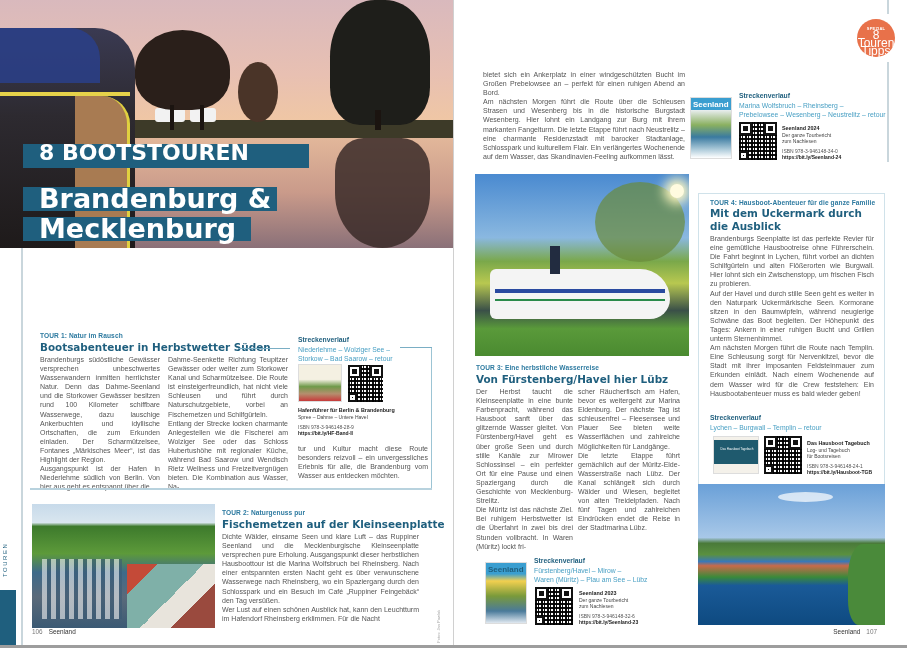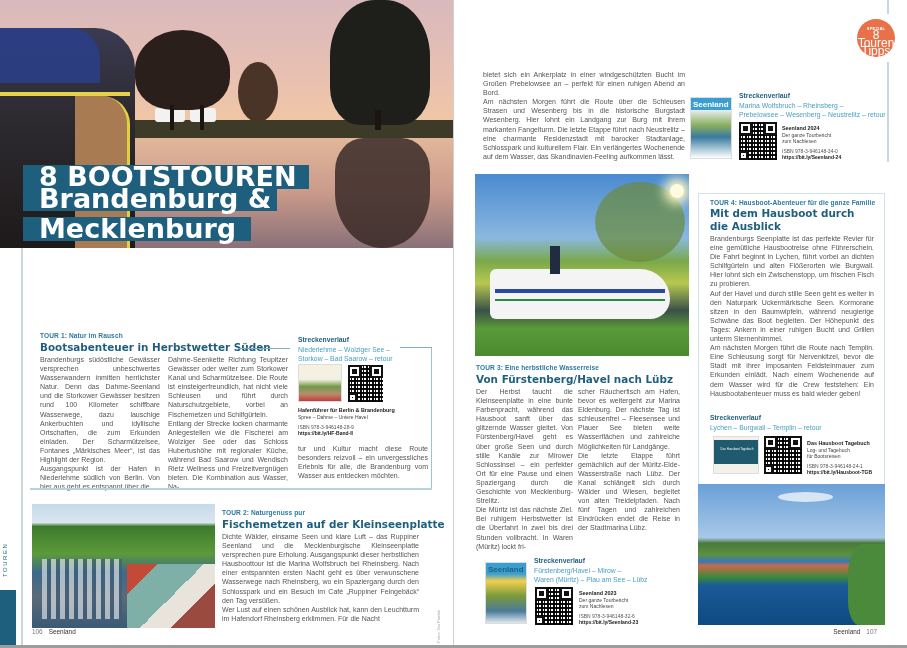--- a/index.html
+++ b/index.html
@@ -98,21 +98,21 @@
       <div class="trunk" style="left:200px;top:105px;height:25px;"></div>
       <div class="tree2"></div>
       <div class="tree3"></div>
       <div class="trunk" style="left:375px;top:110px;height:20px;width:6px;"></div>
       <div class="boat"></div>
       <div class="boat-canopy"></div>
       <div class="boat-light"></div>
       <div class="boat-door"></div>
     </div>
 
-    <div class="title-line" style="top:165px;height:24px;font-size:27px;width:286px;">
+    <div class="title-line" style="top:144px;height:24px;font-size:22px;width:286px;">
       <span>8 BOOTSTOUREN</span>
     </div>
     <div class="title-line" style="top:217px;height:24px;font-size:27px;width:228px;">
       <span>Mecklenburg</span>
     </div>
     <div class="title-line" style="top:187px;height:24px;font-size:27px;width:254px;">
       <span>Brandenburg &amp;</span>
     </div>
 
     <div class="left-rule"></div>
@@ -202,21 +202,21 @@
     <div class="photo" style="left:20px;top:174px;width:214px;height:182px;background:linear-gradient(180deg,#4a8ad0 0%,#8ab8e0 35%,#7aa84a 48%,#b8c850 60%,#3a5048 75%,#5a9a3a 85%,#4a8a30 100%);">
       <div style="position:absolute;left:15px;top:95px;width:180px;height:50px;background:#f4f4f4;border-radius:6px 30px 20px 6px;"></div>
       <div style="position:absolute;left:20px;top:115px;width:170px;height:4px;background:#2a4aa0;"></div>
       <div style="position:absolute;left:20px;top:125px;width:170px;height:2px;background:#2a8a4a;"></div>
       <div style="position:absolute;left:75px;top:72px;width:10px;height:28px;background:#222c40;"></div>
       <div style="position:absolute;left:120px;top:8px;width:90px;height:80px;background:#6a8a3a;border-radius:50%;opacity:.7;"></div>
       <div style="position:absolute;left:195px;top:10px;width:14px;height:14px;background:#fffbe0;border-radius:50%;box-shadow:0 0 12px 6px #fff8c0;"></div>
     </div>
 
     <div class="tour-label" style="position:absolute;left:21px;top:364px;">TOUR 3: Eine herbstliche Wasserreise</div>
-    <div class="tour-title" style="position:absolute;left:21px;top:373px;font-size:10.4px;">Von Fürstenberg/Havel nach Lübz</div>
+    <div class="tour-title" style="position:absolute;left:21px;top:373px;font-size:10.4px;">Von Fürstenberg/Havel hier Lübz</div>
     <div class="body-text" style="position:absolute;left:21px;top:387px;width:97px;">
       <p>Der Herbst taucht die Kleinseenplatte in eine bunte Farbenpracht, während das Hausboot sanft über das glitzernde Wasser gleitet. Von Fürstenberg/Havel geht es über große Seen und durch stille Kanäle zur Mirower Schlossinsel – ein perfekter Ort für eine Pause und einen Spaziergang durch die Geschichte von Mecklenburg-Strelitz.</p>
       <p>Die Müritz ist das nächste Ziel. Bei ruhigem Herbstwetter ist die Überfahrt in zwei bis drei Stunden vollbracht. In Waren (Müritz) lockt fri-</p>
     </div>
     <div class="body-text" style="position:absolute;left:123px;top:387px;width:102px;">
       <p>scher Räucherfisch am Hafen, bevor es weitergeht zur Marina Eldenburg. Der nächste Tag ist schleusenfrei – Fleesensee und Plauer See bieten weite Wasserflächen und zahlreiche Möglichkeiten für Landgänge.</p>
       <p>Die letzte Etappe führt gemächlich auf der Müritz-Elde-Wasserstraße nach Lübz. Der Kanal schlängelt sich durch Wälder und Wiesen, begleitet von alten Treidelpfaden. Nach fünf Tagen und zahlreichen Eindrücken endet die Reise in der Stadtmarina Lübz.</p>
     </div>
 
     <div class="cover" style="left:30px;top:562px;width:42px;height:62px;background:linear-gradient(180deg,#3a9ed0 0%,#3a9ed0 18%,#f2d050 30%,#7a9a3a 55%,#4a7a9a 80%,#e0e8f0 100%);">
@@ -234,21 +234,21 @@
     <div class="book-sub" style="position:absolute;left:124px;top:597px;">
       <div>Der ganze Tourbericht</div>
       <div>zum Nachlesen</div>
     </div>
     <div class="book-isbn" style="position:absolute;left:124px;top:613px;">ISBN 978-3-946148-32-6</div>
     <div class="book-link" style="position:absolute;left:124px;top:619px;">https://bit.ly/Seenland-23</div>
 
     <div class="box-frame" style="left:243px;top:193px;width:187px;height:293px;border-color:#d0e2ea;"></div>
     <div class="tour-label" style="position:absolute;left:255px;top:199px;">TOUR 4: Hausboot-Abenteuer für die ganze Familie</div>
     <div class="tour-title" style="position:absolute;left:255px;top:207px;font-size:10.4px;line-height:13px;">
-      <div>Mit dem Hausboot durch</div>
+      <div>Mit dem Uckermark durch</div>
       <div>die Ausblick</div>
     </div>
     <div class="body-text" style="position:absolute;left:255px;top:234px;width:164px;">
       <p>Brandenburgs Seenplatte ist das perfekte Revier für eine gemütliche Hausbootreise ohne Führerschein. Die Fahrt beginnt in Lychen, führt vorbei an dichten Schilfgürteln und alten Flößerorten wie Burgwall. Hier lohnt sich ein Zwischenstopp, um frischen Fisch zu probieren.</p>
       <p>Auf der Havel und durch stille Seen geht es weiter in den Naturpark Uckermärkische Seen. Kormorane sitzen in den Baumwipfeln, während neugierige Schwäne das Boot begleiten. Der Höhepunkt des Tages: Ankern in einer ruhigen Bucht und Grillen unterm Sternenhimmel.</p>
       <p>Am nächsten Morgen führt die Route nach Templin. Eine Schleusung sorgt für Nervenkitzel, bevor die Stadt mit ihrer imposanten Feldsteinmauer zum Erkunden einlädt. Nach einem Wochenende auf dem Wasser wird für die Crew feststehen: Ein Hausbootabenteuer muss es bald wieder geben!</p>
     </div>
     <div class="route-h" style="position:absolute;left:255px;top:414px;">Streckenverlauf</div>
     <div class="route-v" style="position:absolute;left:255px;top:423px;">Lychen – Burgwall – Templin – retour</div>
     <div class="cover" style="left:258px;top:436px;width:46px;height:38px;background:linear-gradient(180deg,#f4f1ea 0%,#f4f1ea 8%,#1f5a6e 8%,#1f5a6e 75%,#f4f1ea 75%);">

